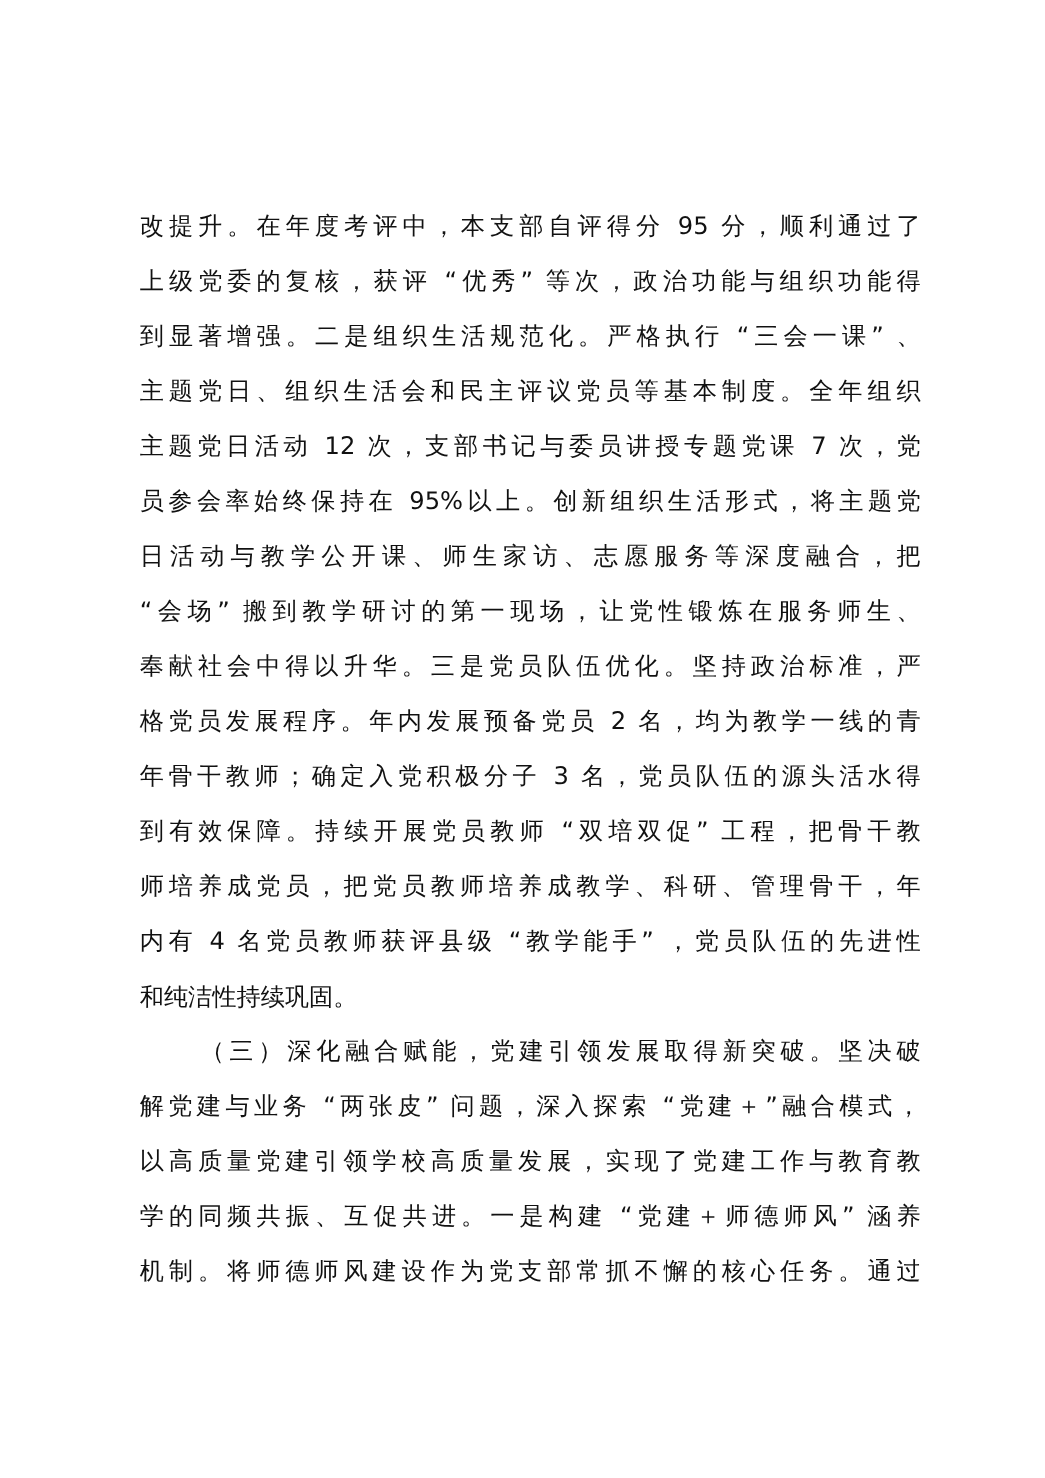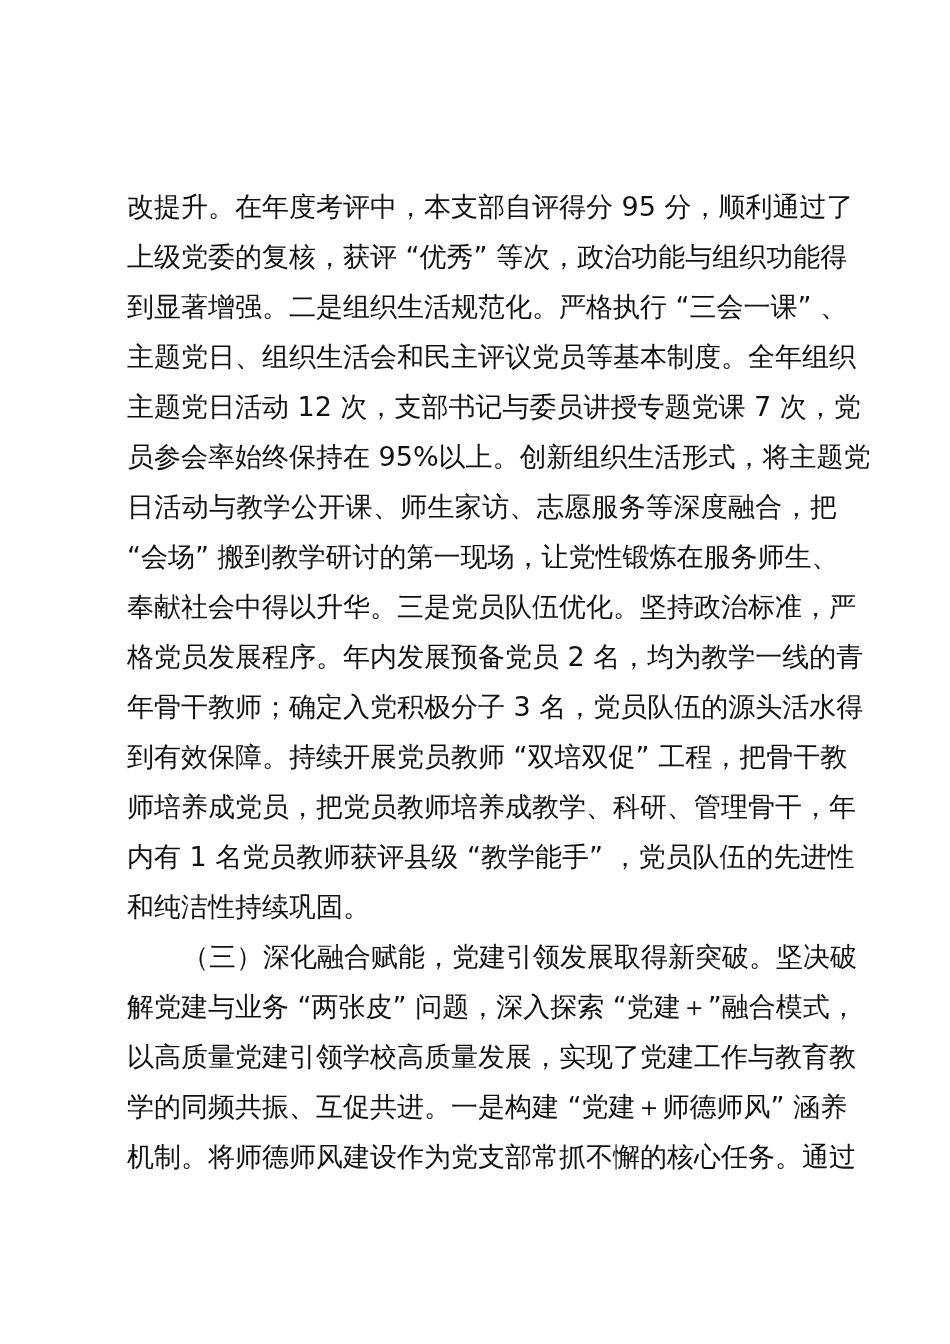--- a/index.html
+++ b/index.html
@@ -1,20 +1,20 @@
 <!DOCTYPE html>
 <html><head>
 <meta charset="utf-8">
 <style>
   html, body { margin: 0; padding: 0; background: #ffffff; }
   body { width: 950px; height: 1344px; position: relative; overflow: hidden; }
   .page { position: absolute; left: 0; top: 0; width: 950px; height: 1344px; background: #fff; }
   .line {
     position: absolute; left: 127px; width: 710px; height: 50px; line-height: 50px;
-    font-family: "DejaVu Sans", sans-serif; font-size: 27px; color: #111;
+    font-family: "DejaVu Sans", sans-serif; font-size: 22px; color: #111;
     white-space: nowrap; text-align: justify; text-align-last: justify; letter-spacing: 0px;
   }
   .line.last { text-align-last: left; font-family: Liberation Serif, serif; }
   .heading { font-weight: normal; }
   .indent { padding-left: 55px; width: 655px; }
 </style>
 </head>
 <body>
 
 <div class="page">
@@ -24,21 +24,21 @@
   <div class="line" style="top:282px">到显著增强。二是组织生活规范化。严格执行 “三会一课” 、</div>
   <div class="line" style="top:382px">主题党日活动 12 次，支部书记与委员讲授专题党课 7 次，党</div>
   <div class="line" style="top:432px">员参会率始终保持在 95%以上。创新组织生活形式，将主题党</div>
   <div class="line" style="top:482px">日活动与教学公开课、师生家访、志愿服务等深度融合，把</div>
   <div class="line" style="top:532px">“会场” 搬到教学研讨的第一现场，让党性锻炼在服务师生、</div>
   <div class="line" style="top:582px">奉献社会中得以升华。三是党员队伍优化。坚持政治标准，严</div>
   <div class="line" style="top:632px">格党员发展程序。年内发展预备党员 2 名，均为教学一线的青</div>
   <div class="line" style="top:682px">年骨干教师；确定入党积极分子 3 名，党员队伍的源头活水得</div>
   <div class="line" style="top:732px">到有效保障。持续开展党员教师 “双培双促” 工程，把骨干教</div>
   <div class="line" style="top:782px">师培养成党员，把党员教师培养成教学、科研、管理骨干，年</div>
-  <div class="line" style="top:832px">内有 1 名党员教师获评县级 “教学能手” ，党员队伍的先进性</div>
+  <div class="line" style="top:832px">内有 4 名党员教师获评县级 “教学能手” ，党员队伍的先进性</div>
   <div class="line last" style="top:882px">和纯洁性持续巩固。</div>
 
   <div class="line indent" style="top:932px"><span class="heading">（三）深化融合赋能，党建引领发展取得新突破。</span><span>坚决破</span></div>
   <div class="line" style="top:982px">解党建与业务 “两张皮” 问题，深入探索 “党建＋”融合模式，</div>
   <div class="line" style="top:1032px">以高质量党建引领学校高质量发展，实现了党建工作与教育教</div>
   <div class="line" style="top:1132px">机制。将师德师风建设作为党支部常抓不懈的核心任务。通过</div>
   <div class="line" style="top:1082px">学的同频共振、互促共进。一是构建 “党建＋师德师风” 涵养</div>
 </div>
 
 </body></html>

